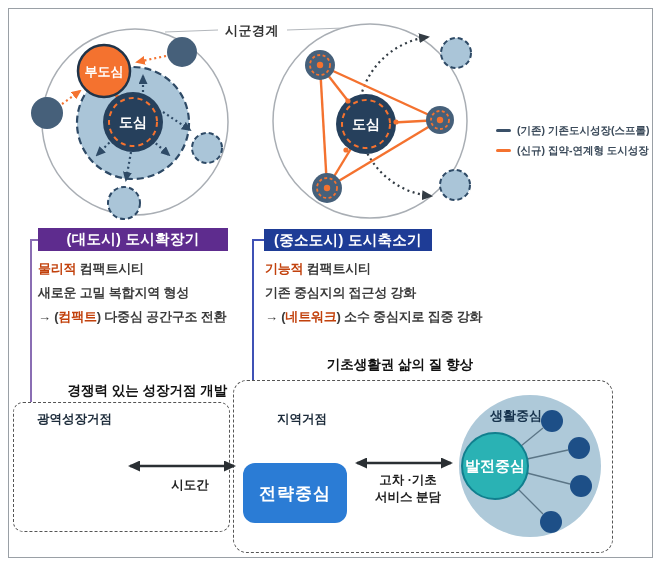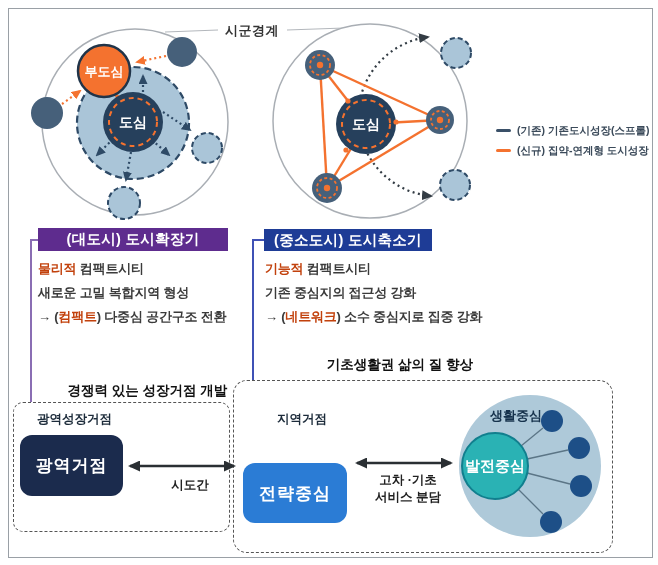--- a/index.html
+++ b/index.html
@@ -87,21 +87,20 @@
 
   <div class="abs dashed-box" style="left:13px;top:402px;width:215px;height:128px;border-radius:10px;"></div>
   <div class="abs dashed-box" style="left:233px;top:380px;width:378px;height:171px;border-radius:14px;"></div>
 
   <div class="abs group-title" style="left:40px;top:382px;width:215px;">경쟁력 있는 성장거점 개발</div>
   <div class="abs group-title" style="left:290px;top:356px;width:220px;">기초생활권 삶의 질 향상</div>
 
   <div class="abs group-label" style="left:37px;top:411px;">광역성장거점</div>
   <div class="abs group-label" style="left:243px;top:411px;margin-left:34px;">지역거점</div>
 
-  <div class="abs node node-navy" style="left:20px;top:435px;width:103px;height:61px;">광역거점</div>
   <div class="abs node node-blue" style="left:243px;top:436px;width:104px;height:60px;margin-top:27px;">전략중심</div>
 
   <div class="abs arrow-label" style="left:140px;top:477px;width:100px;">
     <div>시도간</div>
   </div>
   <div class="abs arrow-label" style="left:358px;top:472px;width:100px;">
     <div>고차 ·기초</div>
     <div>서비스 분담</div>
   </div>
 

